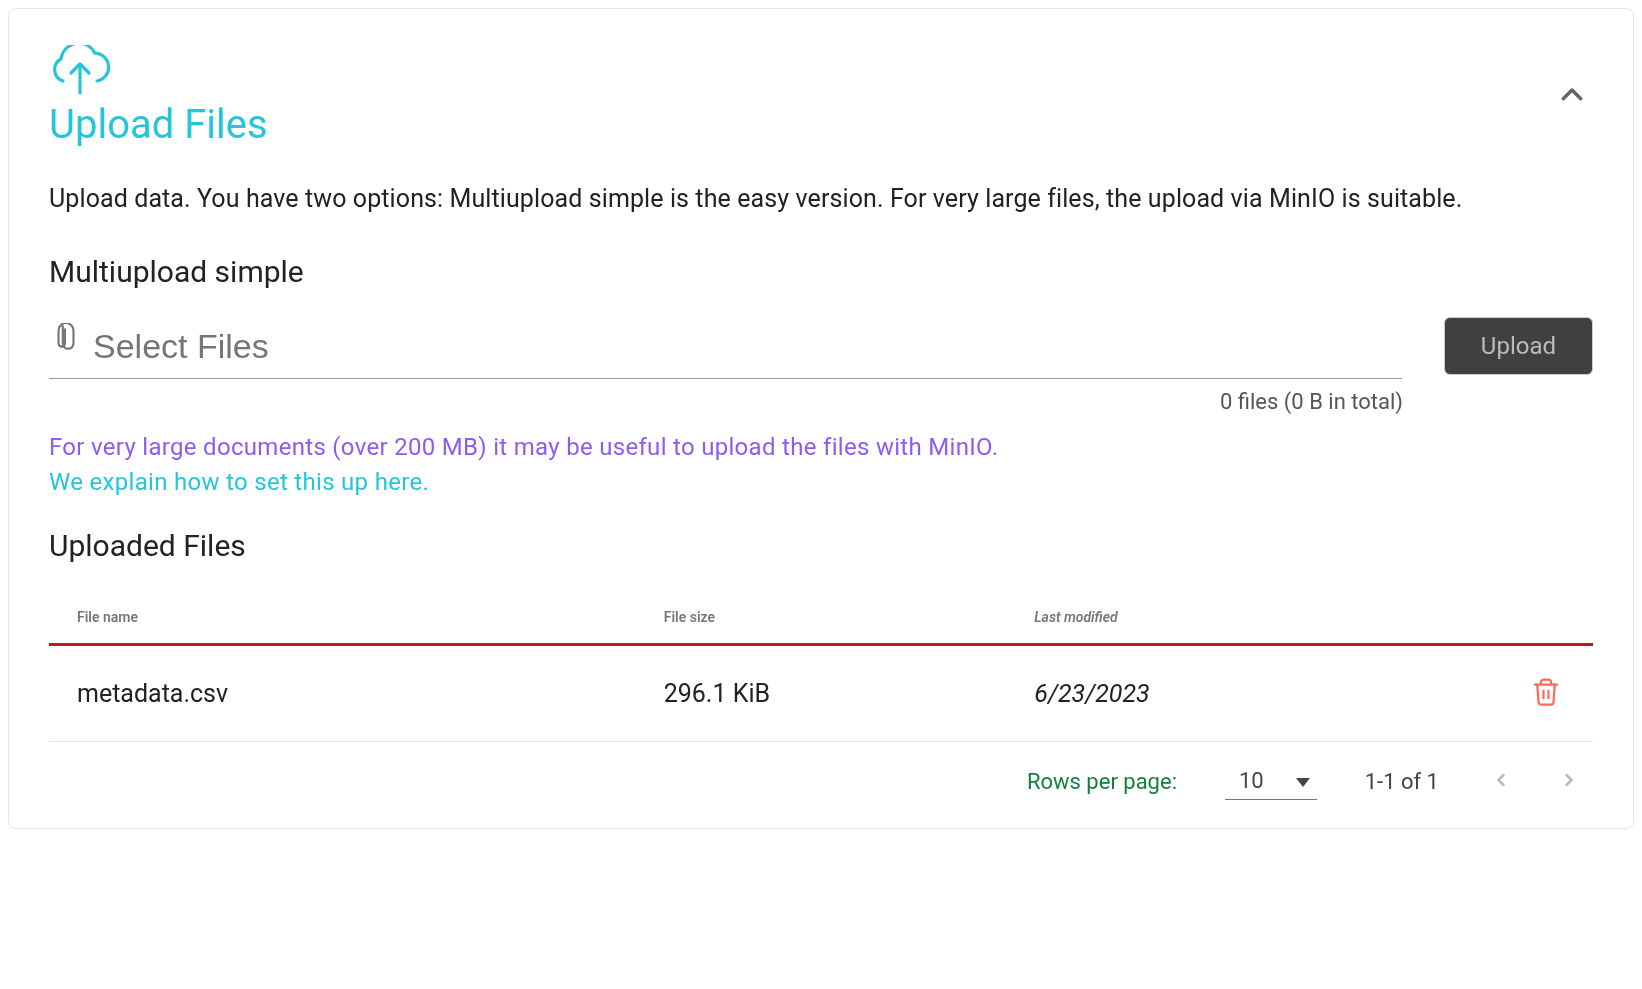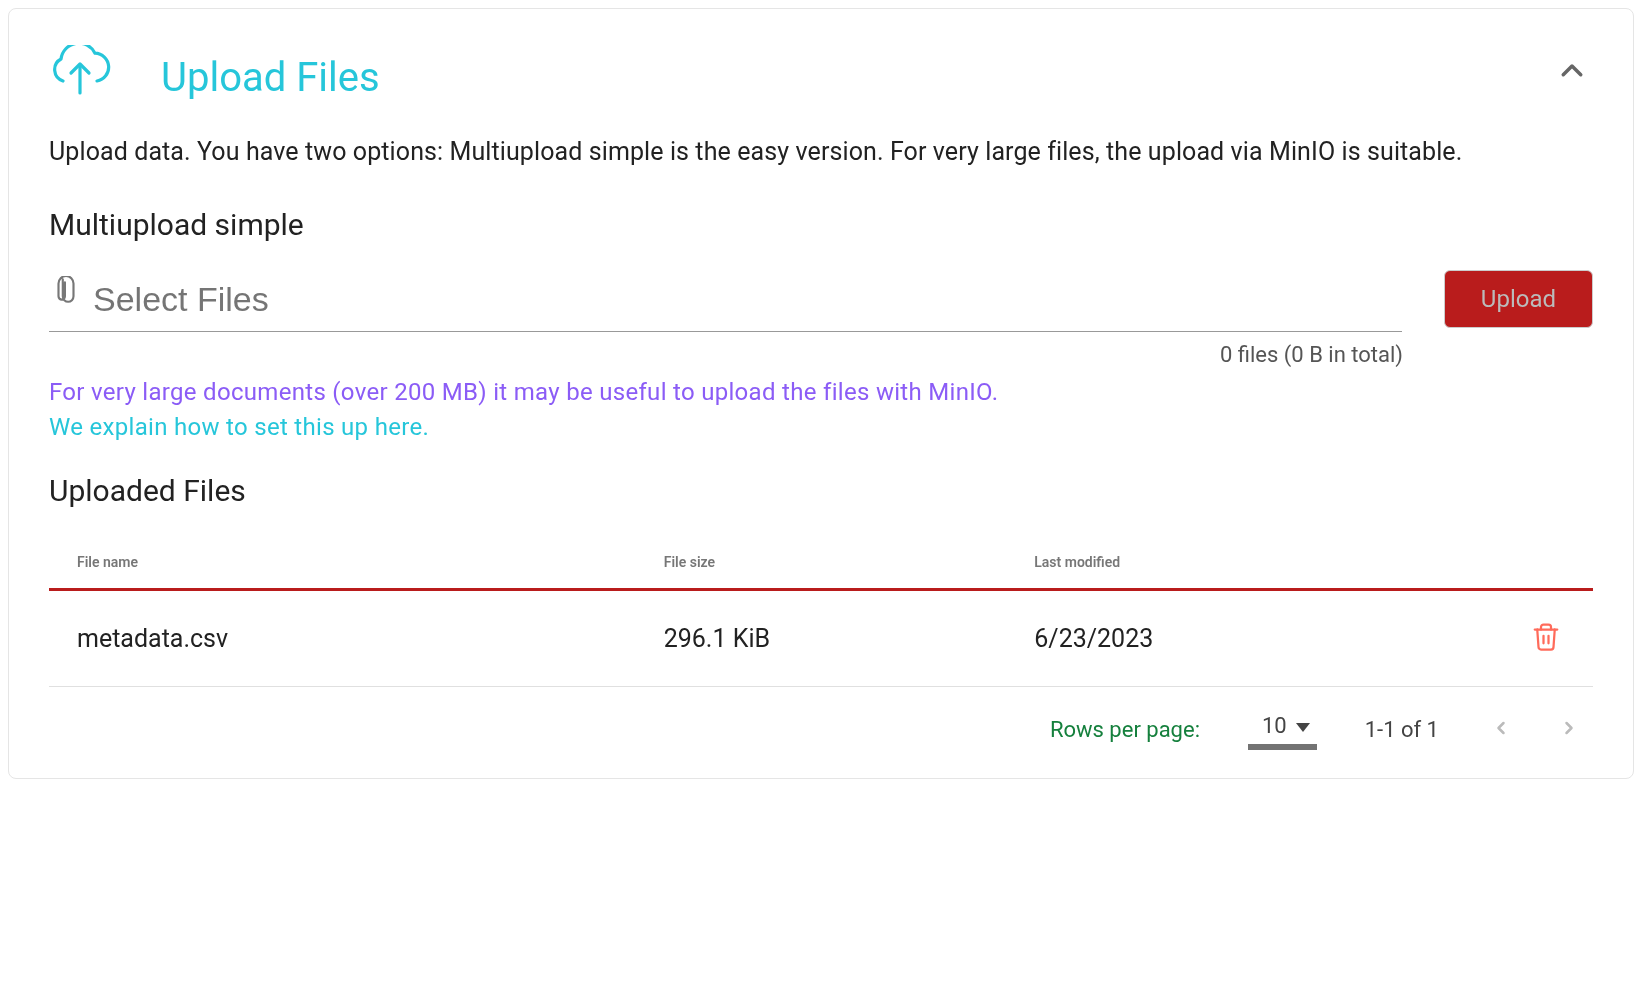--- a/index.html
+++ b/index.html
@@ -19,22 +19,22 @@
       background: #ffffff;
     }
     .card-header {
       display: flex;
       align-items: center;
       justify-content: space-between;
       margin-bottom: 32px;
     }
     .card-header-left {
       display: flex;
-      align-items: flex-end;
-      gap: 48px;
+      align-items: flex-start;
+      flex-direction: column;
     }
     .upload-cloud-icon {
       color: #26c6da;
       flex-shrink: 0;
     }
     .card-title {
       color: #26c6da;
       font-size: 40px;
       font-weight: 400;
     }
@@ -77,36 +77,36 @@
       outline: none;
       cursor: pointer;
     }
     .paperclip-icon {
       position: absolute;
       left: 4px;
       top: 6px;
       color: #777;
     }
     .upload-button {
-      background: #b91c1c;
+      background: #404040;
       border: 1px solid #ccc;
       border-radius: 6px;
       padding: 14px 36px;
       font-size: 24px;
       color: #bbb;
       cursor: pointer;
       font-family: inherit;
     }
     .file-status {
       text-align: right;
       color: #555;
       font-size: 22px;
       margin-top: 10px;
       padding-right: 190px;
-      margin-bottom: 6px;
+      margin-bottom: 14px;
     }
     .hint-text {
       font-size: 24px;
       color: #8b5cf6;
       line-height: 1.6;
       margin-bottom: 2px;
       letter-spacing: 0.3px;
     }
     .hint-link {
       color: #26c6da;
@@ -144,20 +144,21 @@
     .table tbody td:nth-child(1) {
       width: 38%;
     }
     .table thead th:nth-child(2),
     .table tbody td:nth-child(2) {
       width: 24%;
     }
     .table thead th:nth-child(3),
     .table tbody td:nth-child(3) {
       width: 28%;
+      font-style: italic;
     }
     .table thead th:nth-child(4),
     .table tbody td:nth-child(4) {
       width: 10%;
       text-align: right;
     }
     .delete-btn {
       background: none;
       border: none;
       color: #ff6b5b;
@@ -173,22 +174,22 @@
       padding: 22px 10px 0 0;
       font-size: 22px;
       color: #444;
     }
     .rows-label {
       color: #15803d;
     }
     .rows-select {
       display: inline-flex;
       align-items: flex-end;
-      gap: 8px;
-      border-bottom: 6px solid #737373;
+      gap: 31px;
+      border-bottom: 1px solid #737373;
       padding: 4px 6px 6px 14px;
       cursor: pointer;
     }
     .page-range {
       color: #444;
     }
     .page-nav {
       display: inline-flex;
       gap: 40px;
     }

